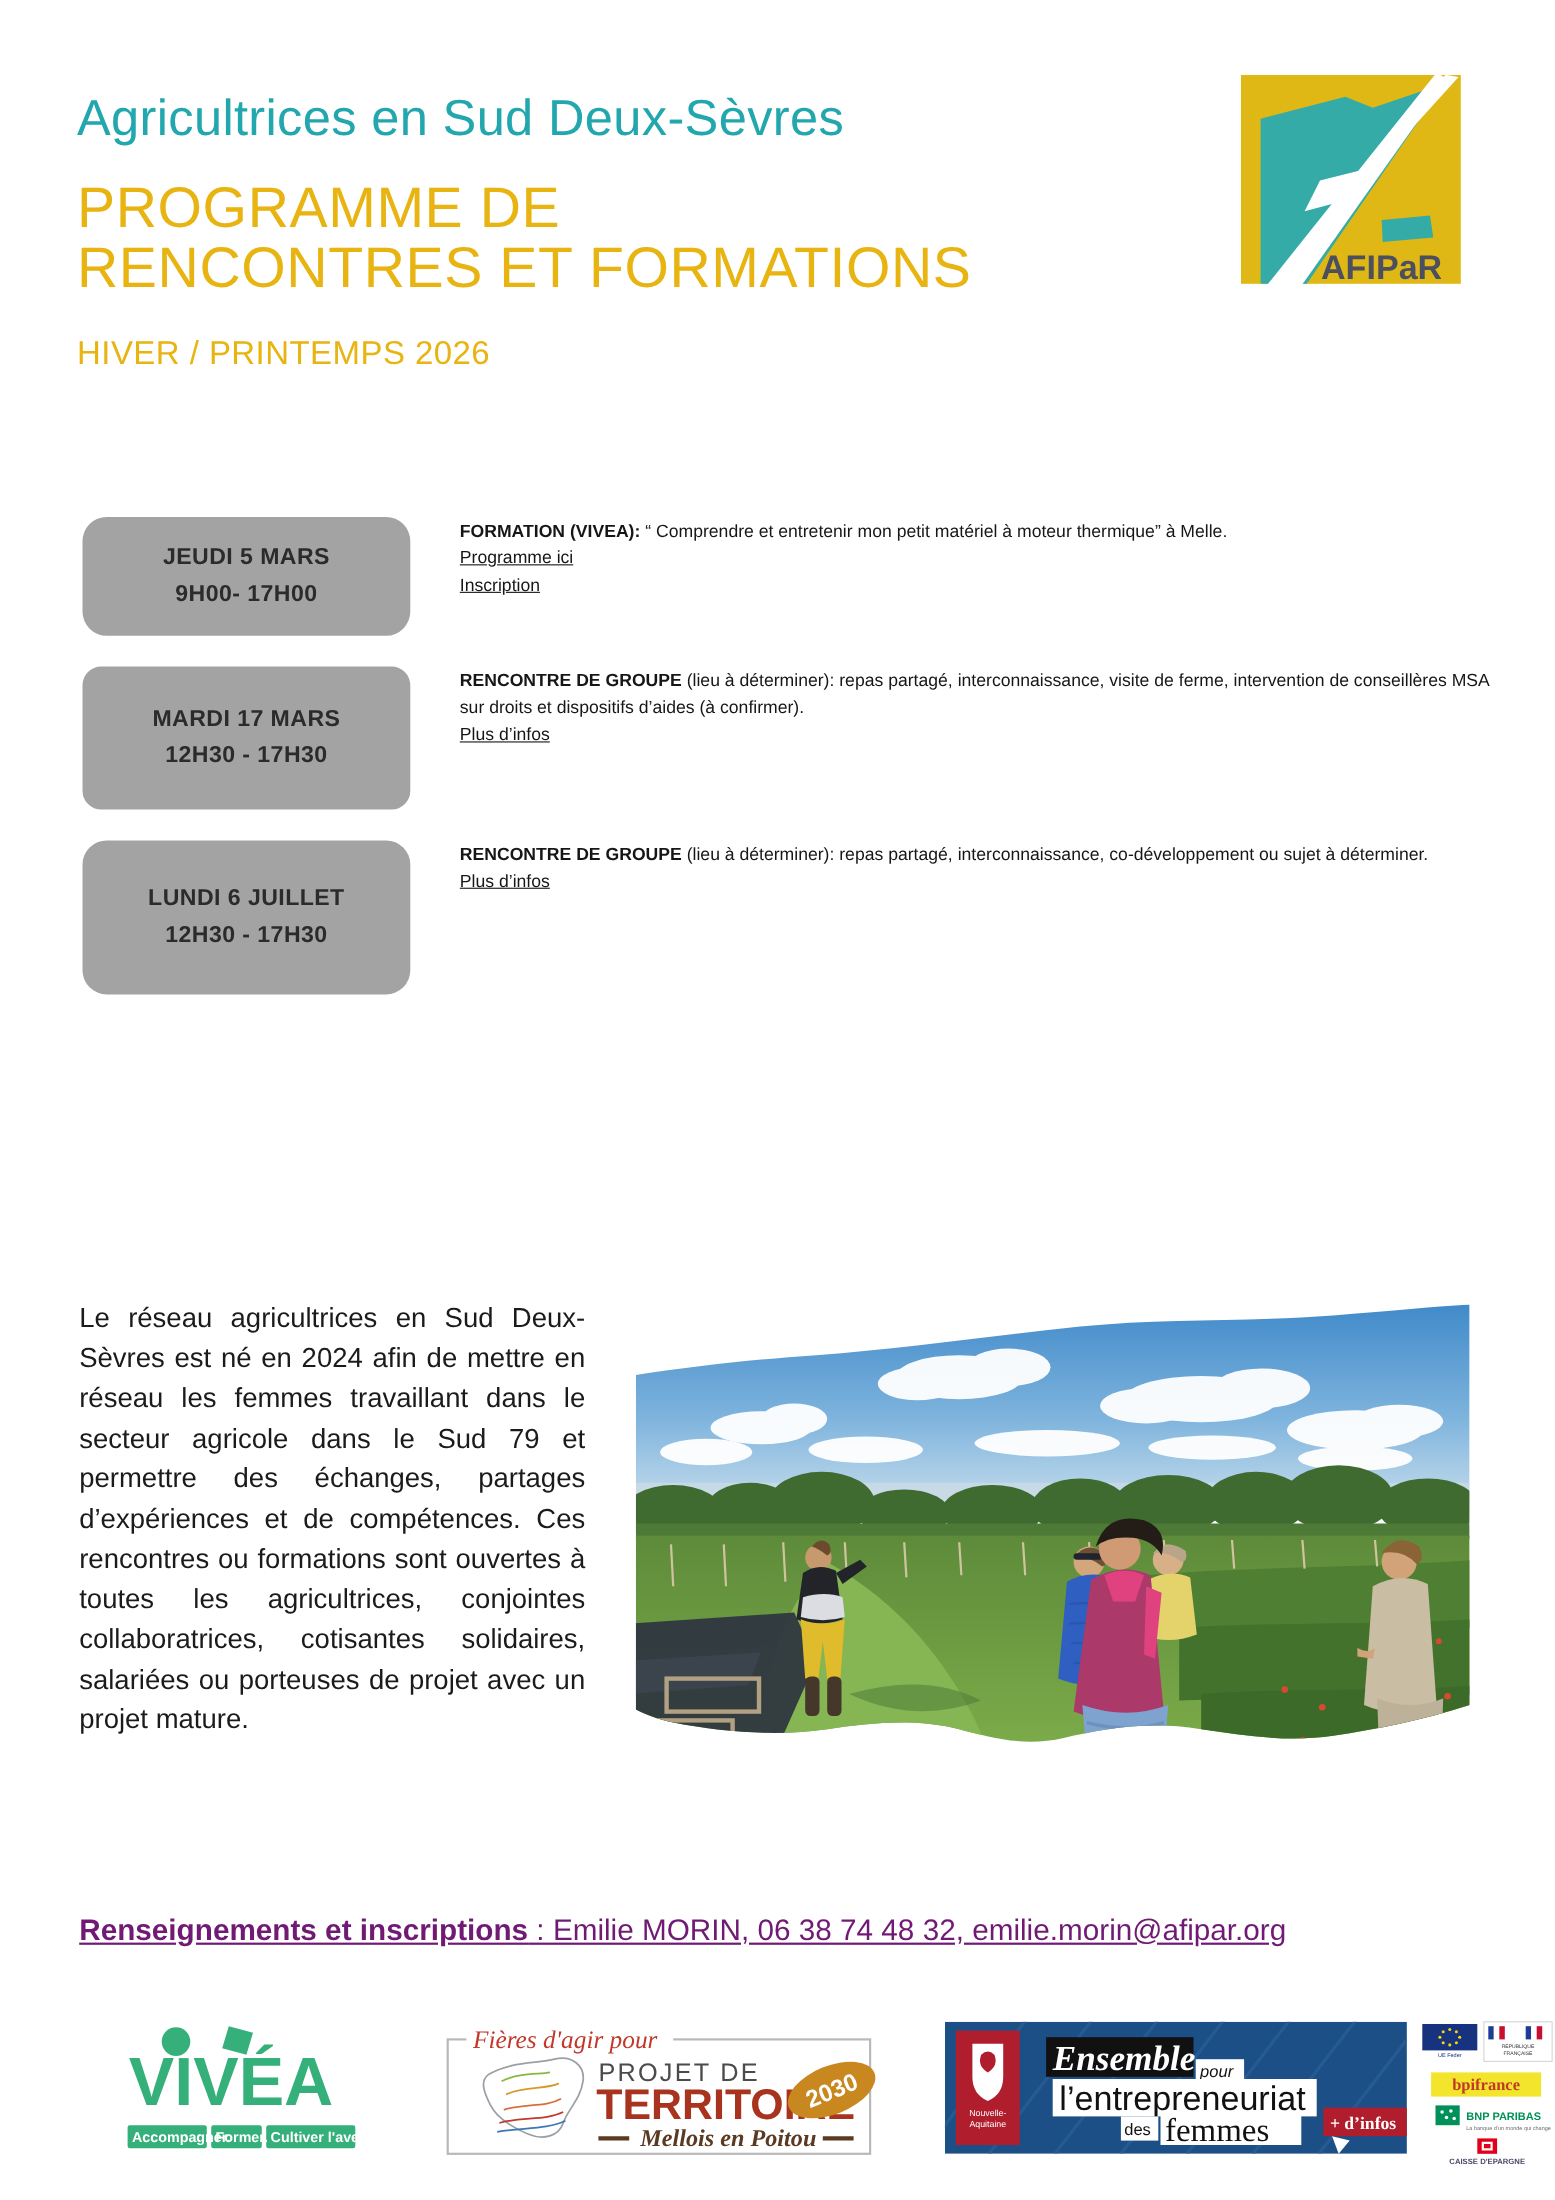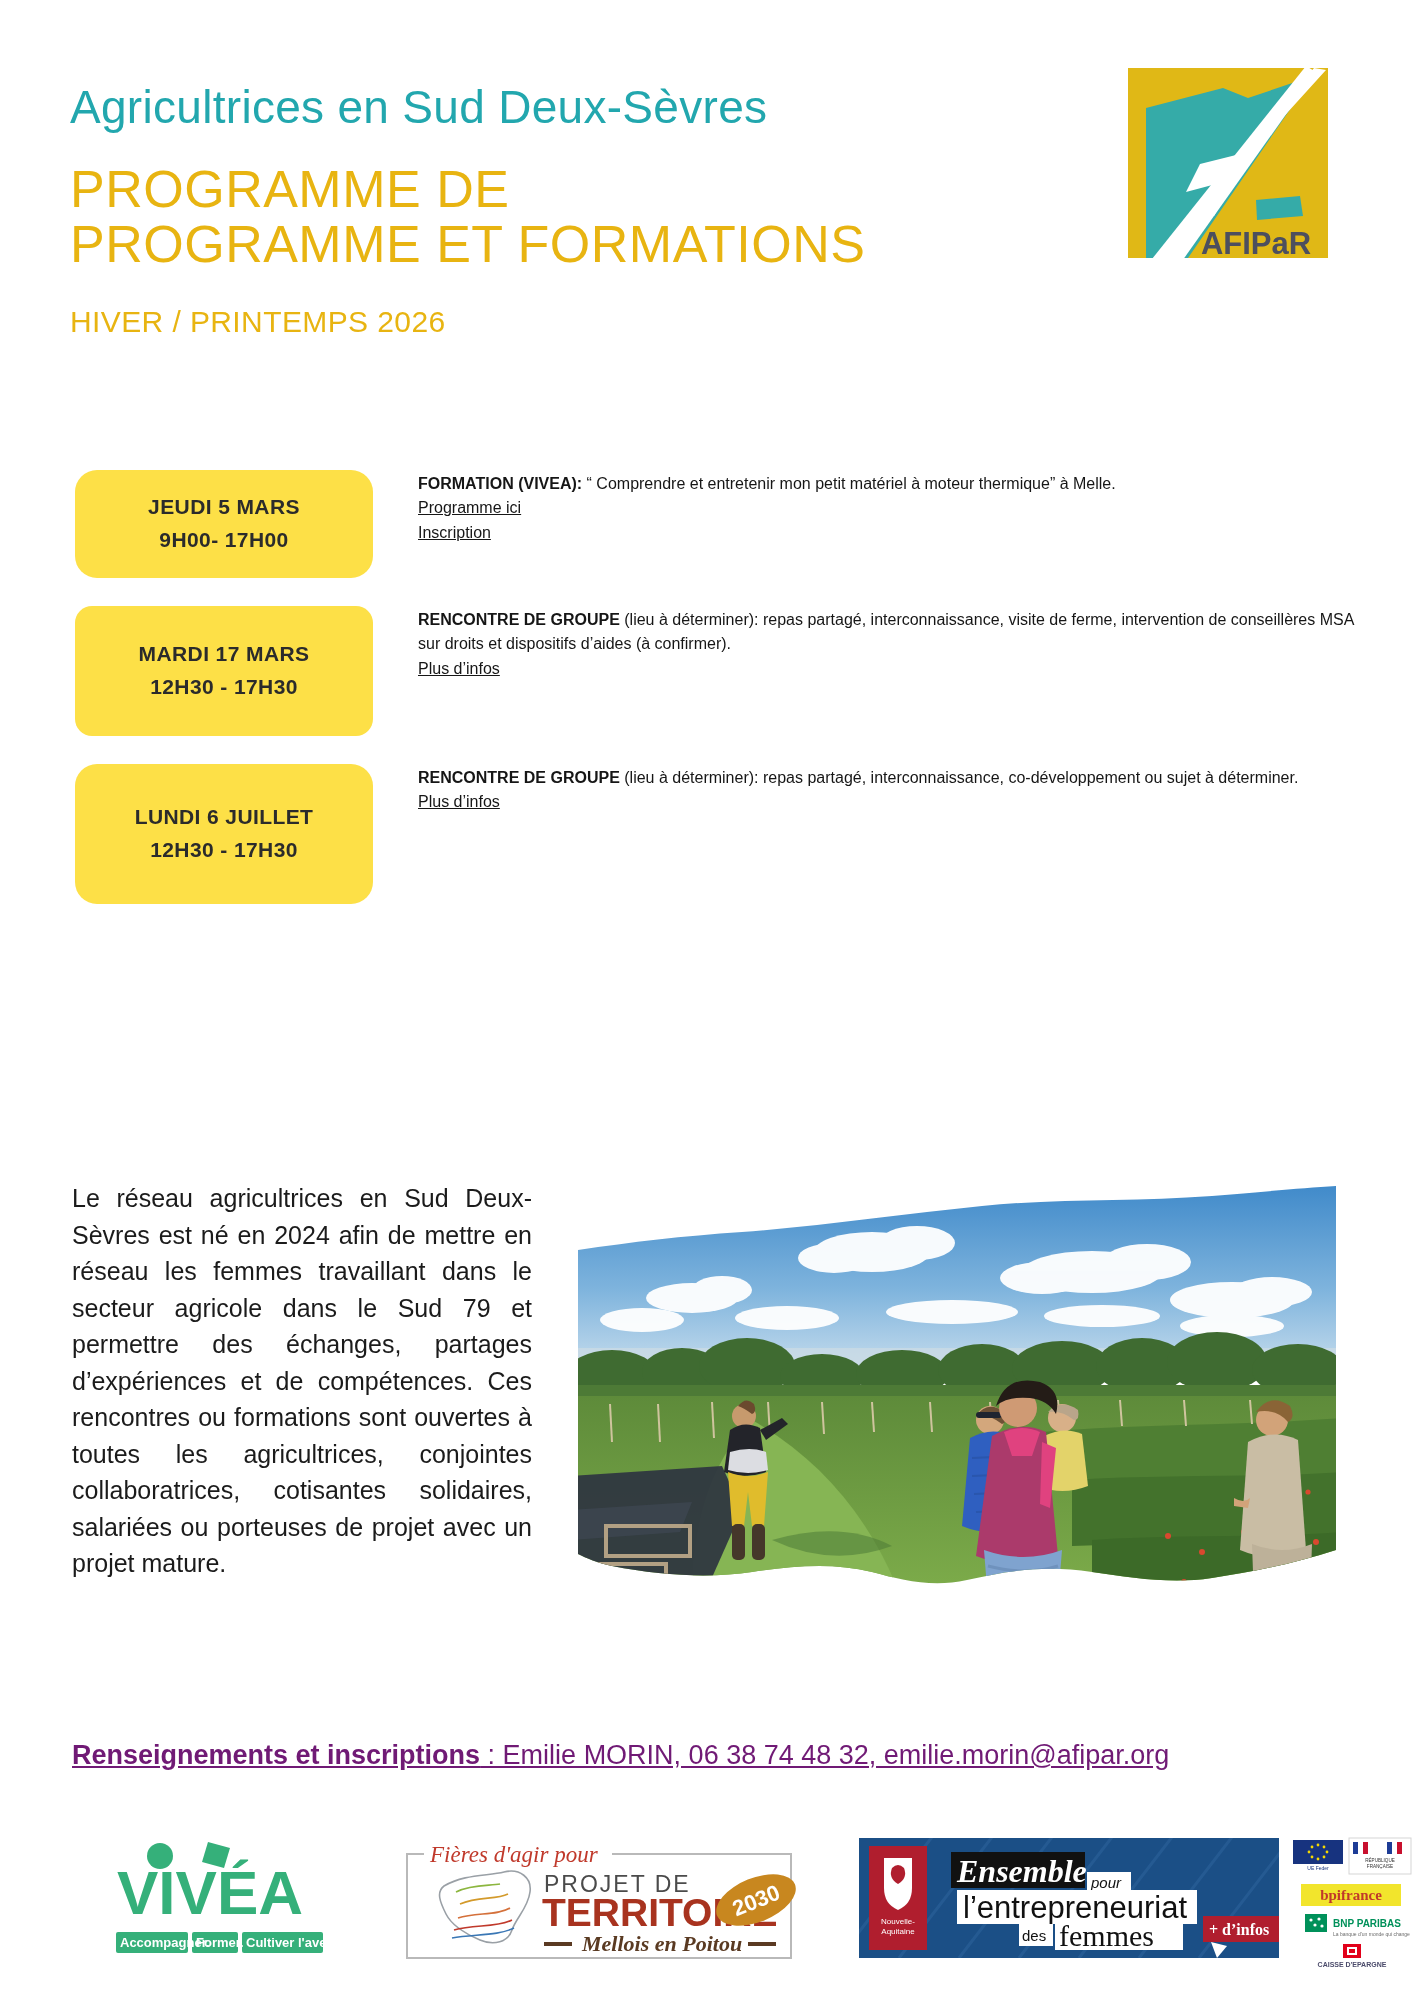--- a/index.html
+++ b/index.html
@@ -45,21 +45,21 @@
   }
   .logo-afipar svg{display:block;width:210px;height:200px;}
 
   
   .events{position:absolute;left:0;top:470px;width:1414px;}
   .event{position:relative;display:flex;align-items:flex-start;margin-bottom:28px;}
   .badge{
     flex:0 0 auto;
     width:298px;min-height:108px;
     margin-left:75px;
-    background:#fde047;
+    background:#a3a3a3;
     border-radius:22px;
     color:#2b2b2b;
     display:flex;flex-direction:column;align-items:center;justify-content:center;
     font-weight:bold;
     font-size:21px;
     letter-spacing:.4px;
     line-height:1.55;
     text-align:center;
     box-sizing:border-box;
     padding:12px 10px;
@@ -108,21 +108,21 @@
 </style>
 </head>
 <body>
 
 <div class="page">
 
   <div class="header">
     <div class="kicker">Agricultrices en Sud Deux-Sèvres</div>
     <div class="title">
       <span>PROGRAMME DE</span>
-      <span class="l2">PROGRAMME ET FORMATIONS</span>
+      <span class="l2">RENCONTRES ET FORMATIONS</span>
     </div>
     <div class="season">HIVER / PRINTEMPS 2026</div>
 
     <div class="logo-afipar">
       <svg viewBox="0 0 210 200" xmlns="http://www.w3.org/2000/svg" aria-hidden="true">
         <rect x="0" y="0" width="200" height="190" fill="#e0b816"></rect>
         <path d="M18 40 L95 20 L120 30 L185 8 L185 8 L60 190 L18 190 Z" fill="#35aba8"></path>
         <path d="M198 2 L120 88 L86 148 L70 142 L88 116 L58 124 L72 96 L120 84 L186 0 Z" fill="#ffffff"></path>
         <path d="M188 4 L52 196 L20 196 L178 -2 Z" fill="#ffffff"></path>
         <path d="M128 132 L172 128 L175 148 L129 152 Z" fill="#35aba8"></path>

